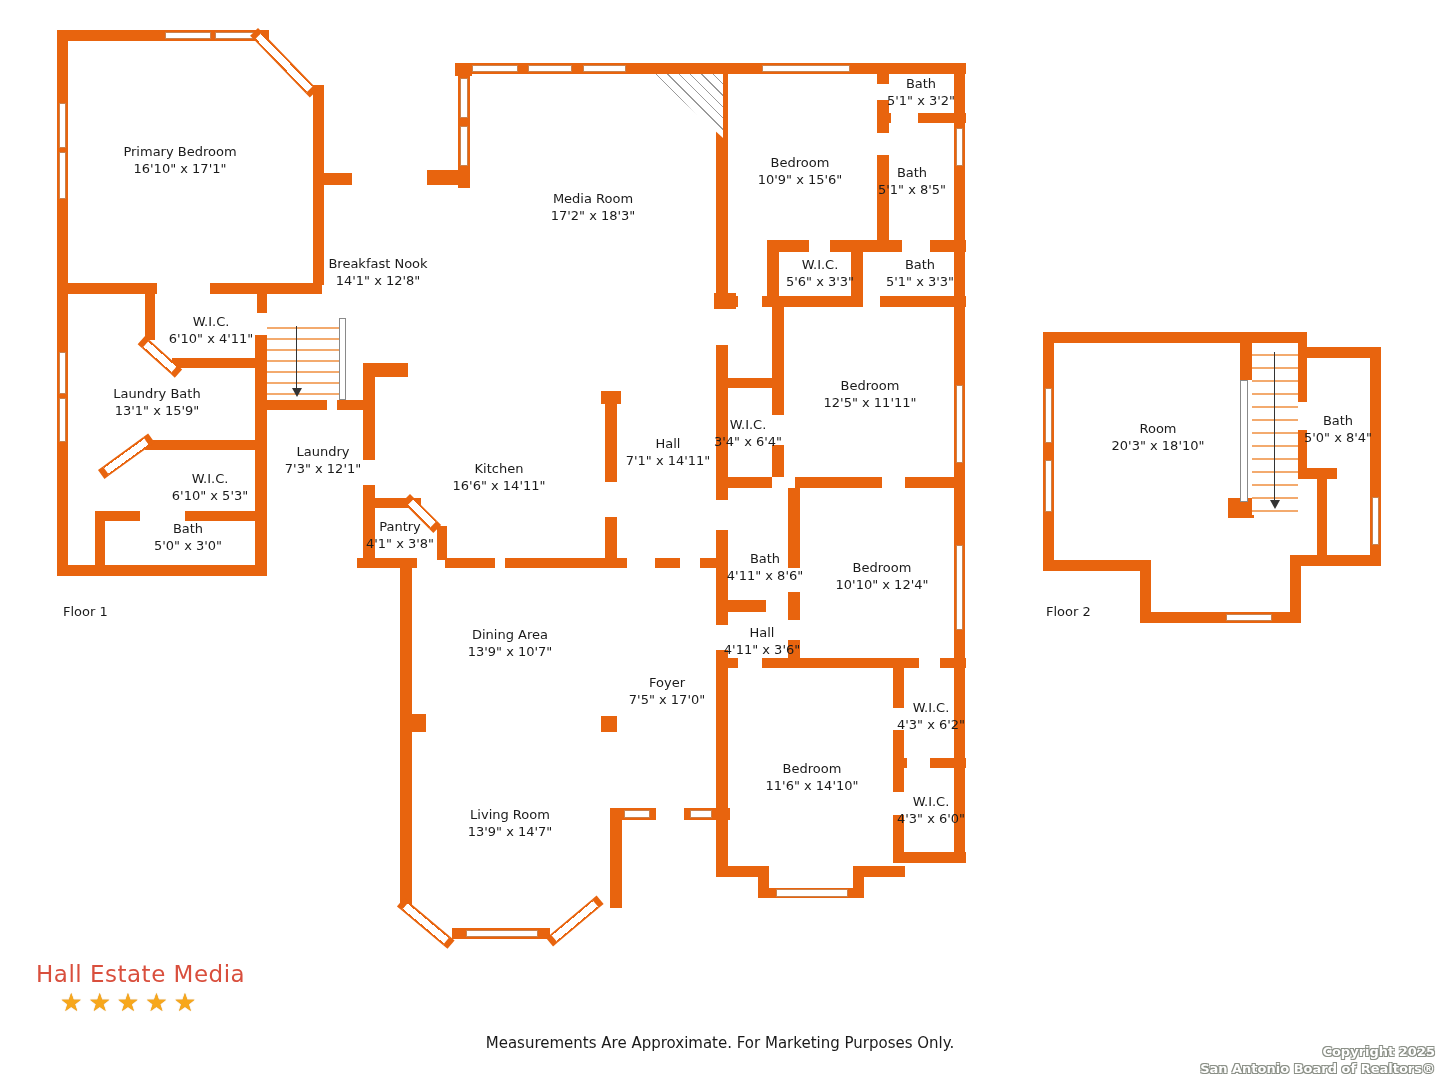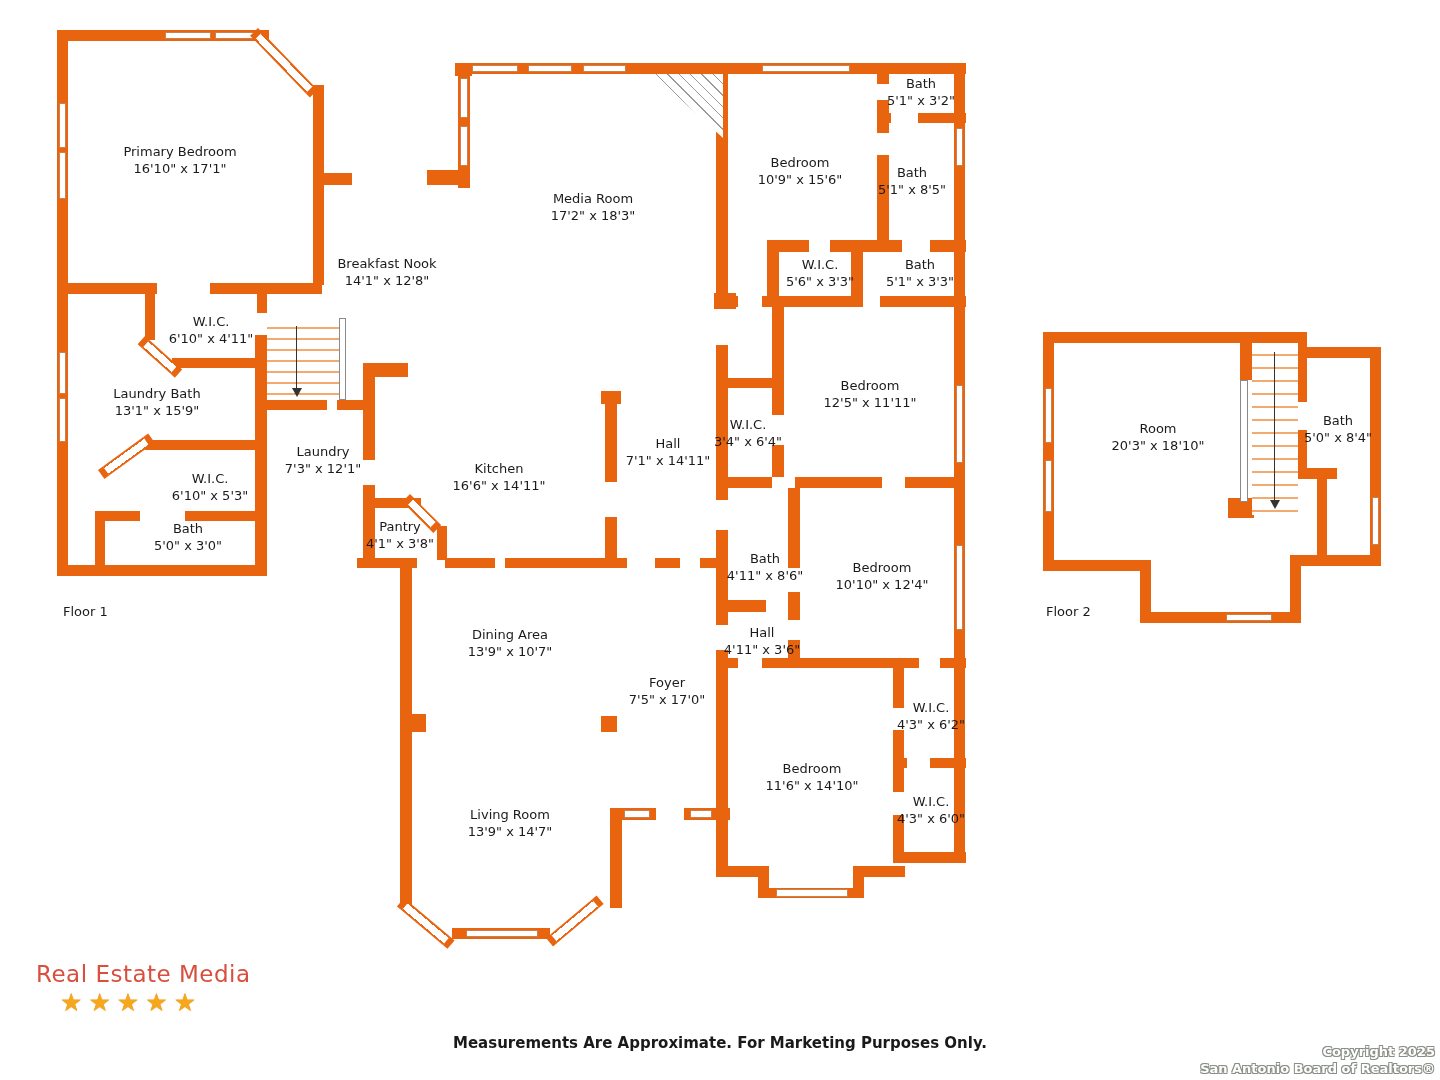--- a/index.html
+++ b/index.html
@@ -30,21 +30,21 @@
          background:linear-gradient(180deg,#F49B3A,#DC4F17);
          clip-path:polygon(50% 0,100% 36%,86% 36%,86% 100%,14% 100%,14% 36%,0 36%);}
   .aperture{position:absolute;left:11px;top:11px;width:16px;height:16px;border-radius:50%;
             background:radial-gradient(circle,#fff 0 2.5px,#55565A 2.5px 6px,#fff 6px 8px);}
   .tripod{position:absolute;left:9px;top:31px;width:20px;height:17px;background:#E8541E;
           clip-path:polygon(38% 0,62% 0,100% 100%,80% 100%,50% 30%,20% 100%,0 100%);}
   .logo-tagline{font-size:23px;color:#D94F3D;letter-spacing:0.5px;margin-top:1px;}
   .logo-stars{font-size:25px;color:#F7A71B;letter-spacing:6px;margin-left:24px;margin-top:1px;
               text-shadow:0 0 1px #C97D0E;}
   .disclaimer{position:absolute;left:0;right:0;top:1034px;text-align:center;
-              font-size:15px;color:#1a1a1a;font-weight:bold;}
+              font-size:15px;color:#1a1a1a;}
   .copyright{position:absolute;right:5px;top:1044px;text-align:right;font-weight:bold;
              font-size:13px;line-height:1.3;color:#fff;
              text-shadow:-1px -1px 0 #8a8f86,1px -1px 0 #8a8f86,-1px 1px 0 #8a8f86,1px 1px 0 #8a8f86;}
 </style>
 </head>
 <body>
 
 <div id="canvas">
   <div id="plan">
       <div class="wall" style="left: 57px; top: 30px; width: 11px; height: 546px;"></div>
@@ -196,21 +196,21 @@
       <div class="stri" style="left: 1270px; top: 500px;"></div>
       <div class="floor-caption" style="left: 63px; top: 604px;">Floor 1</div>
       <div class="room-label" style="left: 180px; top: 161px;">
         <div>Primary Bedroom</div>
         <div>16'10" x 17'1"</div>
       </div>
       <div class="room-label" style="left: 593px; top: 208px;">
         <div>Media Room</div>
         <div>17'2" x 18'3"</div>
       </div>
-      <div class="room-label" style="left: 387px; top: 273px;">
+      <div class="room-label" style="left: 378px; top: 273px;">
         <div>Breakfast Nook</div>
         <div>14'1" x 12'8"</div>
       </div>
       <div class="room-label" style="left: 211px; top: 331px;">
         <div>W.I.C.</div>
         <div>6'10" x 4'11"</div>
       </div>
       <div class="room-label" style="left: 157px; top: 403px;">
         <div>Laundry Bath</div>
         <div>13'1" x 15'9"</div>
@@ -308,21 +308,21 @@
         <div>Room</div>
         <div>20'3" x 18'10"</div>
       </div>
       <div class="room-label" style="left: 1338px; top: 430px;">
         <div>Bath</div>
         <div>5'0" x 8'4"</div>
       </div>
     </div>
 
   <div class="logo">
-    <div class="logo-tagline">Real Estate Media</div>
+    <div class="logo-tagline">Hall Estate Media</div>
     <div class="logo-stars">★★★★★</div>
   </div>
 
   <div class="disclaimer">Measurements Are Approximate. For Marketing Purposes Only.</div>
 
   <div class="copyright">
     <div>Copyright 2025</div>
     <div>San Antonio Board of Realtors®</div>
   </div>
 </div>

